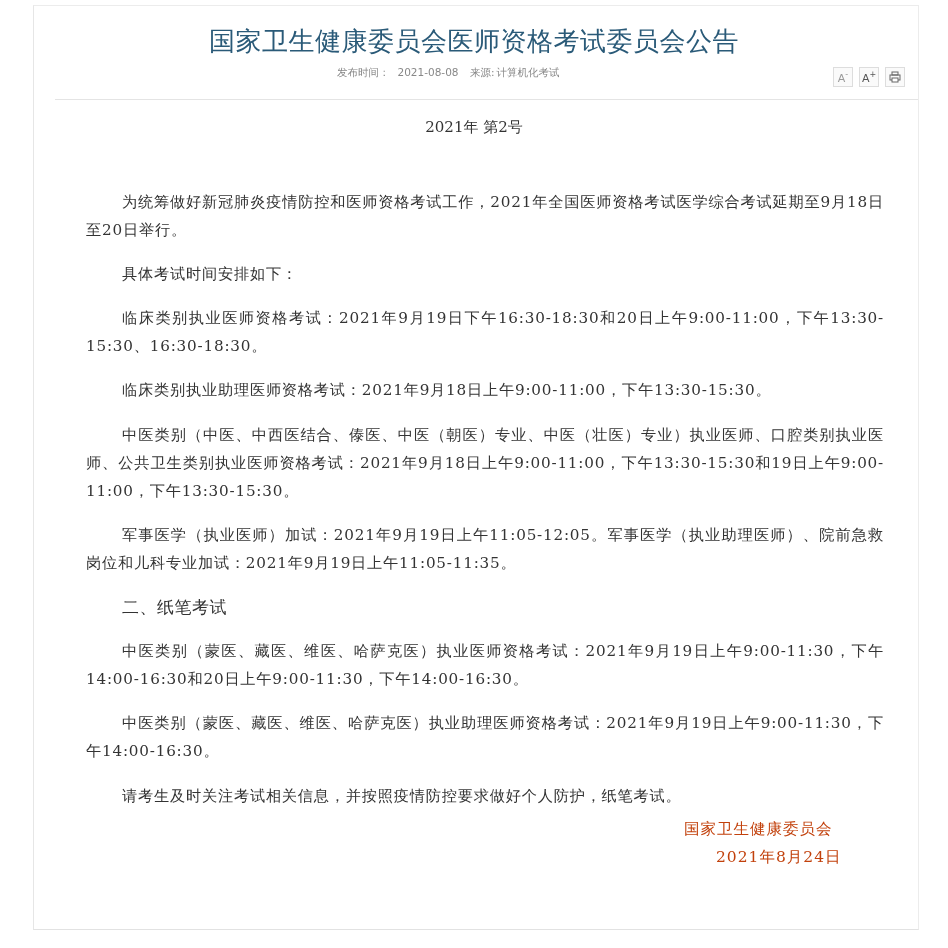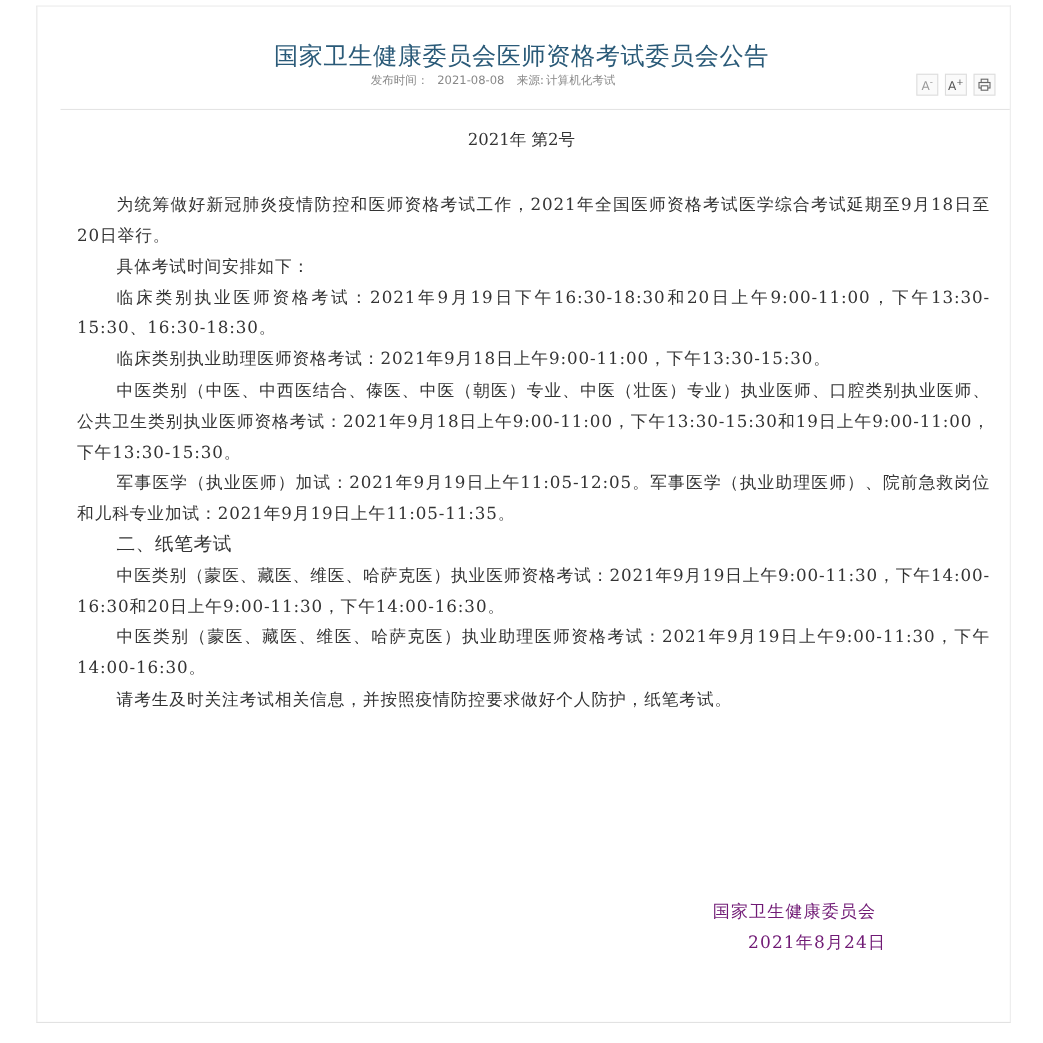--- a/index.html
+++ b/index.html
@@ -1,30 +1,30 @@
 <!DOCTYPE html>
 <html><head>
 <meta charset="utf-8">
 <style>
   html,body{margin:0;padding:0;background:#ffffff;}
   body{width:948px;height:948px;position:relative;overflow:hidden;font-family:"DejaVu Sans","Liberation Sans",sans-serif;color:#333;}
   .frame{position:absolute;left:33px;top:5px;width:886px;height:925px;border-left:1px solid #e6e6e6;border-top:1px solid #ececec;border-right:1px solid #ececec;border-bottom:1px solid #e2e2e2;box-sizing:border-box;background:#fff;}
-  .title{position:absolute;left:0;width:948px;top:36px;text-align:center;font-size:22px;color:#2a5a78;letter-spacing:0.5px;font-family:"DejaVu Sans",sans-serif;}
+  .title{position:absolute;left:0;width:948px;top:24px;text-align:center;font-size:26px;color:#2a5a78;letter-spacing:0.5px;font-family:"DejaVu Sans",sans-serif;}
   .meta{position:absolute;top:66px;left:337px;font-size:10.5px;color:#888;font-family:"DejaVu Sans",sans-serif;}
   .meta span{margin-right:8px;}
   .tools{position:absolute;top:67px;left:833px;display:flex;gap:6px;}
   .tool{width:20px;height:20px;border:1px solid #ddd;box-sizing:border-box;background:#fafafa;font-size:11px;color:#999;display:flex;align-items:center;justify-content:center;font-family:"DejaVu Sans",sans-serif;}
   .tool.dark{color:#555;}
   .tool sup{font-size:8px;}
   .divider{position:absolute;left:55px;top:99px;width:863px;height:1px;background:#e4e4e4;}
   .issue{position:absolute;top:118px;left:0;width:998px;text-align:center;font-size:15px;color:#333;font-family:"DejaVu Serif",serif;}
   .body{position:absolute;left:70px;top:172px;width:830px;font-family:"DejaVu Serif","Liberation Serif",serif;font-size:15.2px;line-height:28.1px;color:#333;letter-spacing:0.8px;}
-  .body p{margin:0;text-indent:36px;text-align:justify;}
+  .body p{margin:16px;text-indent:36px;text-align:justify;}
   .body p.h{font-family:"DejaVu Sans",sans-serif;font-size:17px;letter-spacing:0.5px;}
-  .sign{position:absolute;left:648px;top:815px;font-family:"DejaVu Serif",serif;font-size:15.5px;line-height:28px;color:#701a75;letter-spacing:1px;}
+  .sign{position:absolute;left:684px;top:815px;font-family:"DejaVu Serif",serif;font-size:15.5px;line-height:28px;color:#c2410c;letter-spacing:1px;}
   .sign .date{padding-left:32px;}
 </style>
 </head>
 <body>
 
 <div class="frame"></div>
 
 <h1 class="title" style="margin:0;font-weight:normal;">国家卫生健康委员会医师资格考试委员会公告</h1>
 
 <div class="meta">

